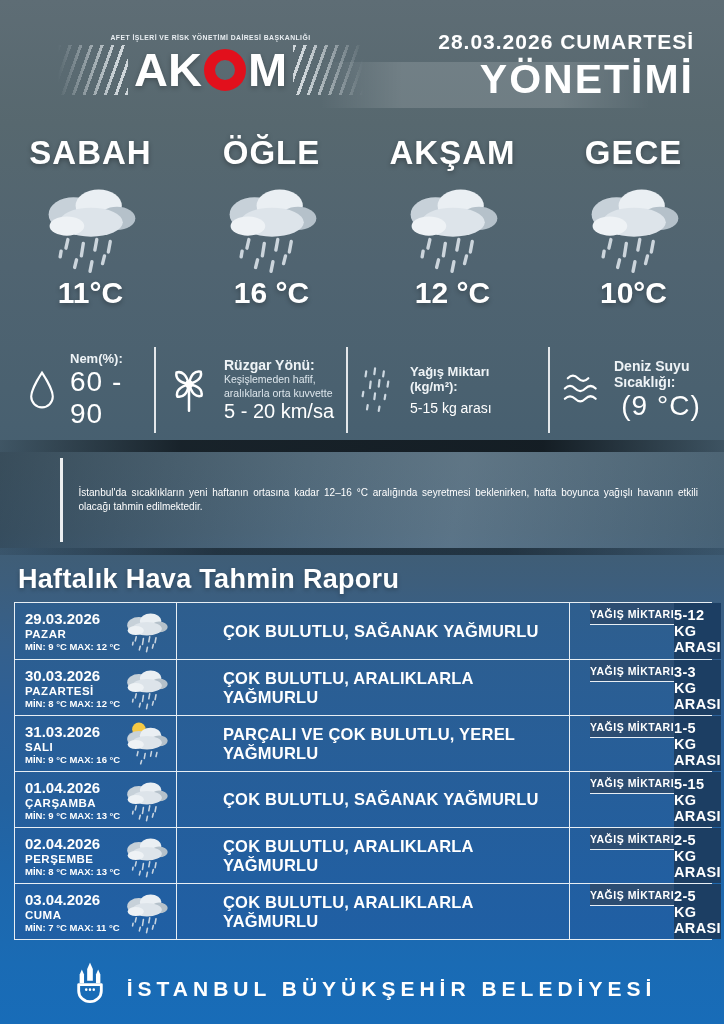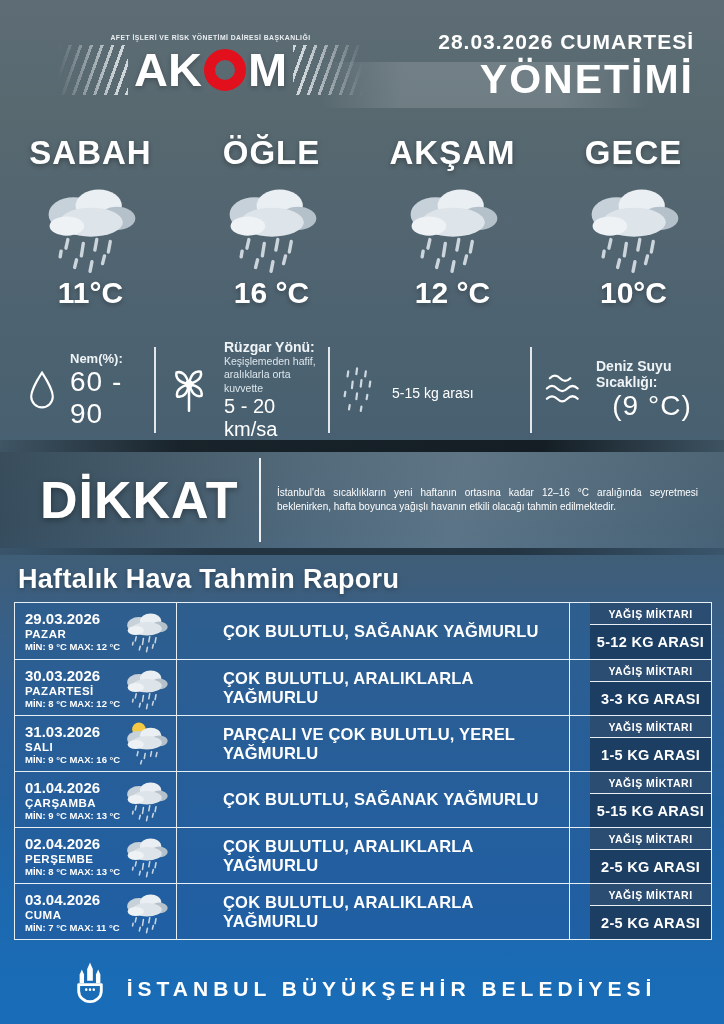--- a/index.html
+++ b/index.html
@@ -34,21 +34,21 @@
   
   .dayparts { display:flex; height:206px; margin-top:6px;justify-content:space-between; }
   .daypart { flex:1; display:flex; flex-direction:column; align-items:center; }
   .dp-label { font-size:33px; font-weight:900; letter-spacing:1px; text-shadow:0 2px 5px rgba(0,0,0,.3); }
   .dp-icon { width:118px; height:106px; margin-top:2px; }
   .dp-temp { font-size:30px; font-weight:bold; margin-top:-4px; text-shadow:0 2px 5px rgba(0,0,0,.3); }
   
   .metrics { display:flex; align-items:center; height:100px; padding:0 8px; }
   .metric { display:flex; align-items:center; gap:10px; padding:0 8px; }
   .m-nem  { width:146px; padding-left:16px; }
-  .m-wind { width:172px; }
+  .m-wind { width:190px; }
   .m-rain { width:200px; }
   .m-sea  { flex:1; }
   .vdiv { width:2px; height:86px; background:rgba(255,255,255,.85); flex:none; }
   .m-label { font-size:13px; font-weight:bold; color:#eef3f6; }
   .m-detail { font-size:10.5px; color:#dde6ec; line-height:1.25; }
   .m-value-lg { font-size:28px; font-weight:400; letter-spacing:1px; }
   .m-value-md { font-size:20px; }
   .m-value-sm { font-size:14px; margin-top:6px; }
   .metric svg { flex:none; }
   
@@ -69,21 +69,21 @@
   .wrow { display:flex; height:56px; border-top:1.5px solid #e7eef4;gap:20px; }
   .wrow:first-child { border-top:none; }
   .wcell-day { flex:none; width:162px; display:flex; align-items:center; padding:3px 2px 3px 10px; border-right:1.5px solid #e7eef4; }
   .wday-texts { flex:1; min-width:0; }
   .wdate { font-size:15px; font-weight:bold; }
   .wday { font-size:11.5px; font-weight:bold; letter-spacing:.5px; margin-top:1px; }
   .wminmax { font-size:9.5px; font-weight:bold; margin-top:1px; white-space:nowrap; }
   .wicon { width:54px; height:50px; flex:none; }
   .wcell-desc { flex:1; display:flex; align-items:center; padding-left:26px; border-right:1.5px solid #e7eef4; }
   .wdesc { font-size:16.5px; font-weight:bold; letter-spacing:.2px; }
-  .wcell-amt { flex:none; width:121px; display:flex; flex-direction:column; }
+  .wcell-amt { flex:none; width:121px; display:flex; flex-direction:row; }
   .wamt-hdr { flex:none; height:22px; display:flex; align-items:center; justify-content:center;
     background:#2c4d72; border-bottom:1.5px solid #e7eef4; font-size:10.5px; font-weight:bold; letter-spacing:.5px; }
   .wamt-val { flex:1; display:flex; align-items:center; justify-content:center; background:#1c3e63;
     font-size:14.5px; font-weight:bold; letter-spacing:.3px; }
   
   .footer { display:flex; align-items:center; justify-content:center; gap:15px; margin-top:20px; }
   .footer-org { font-size:21px; font-weight:bold; letter-spacing:5px; }
 </style>
 </head>
 <body>
@@ -218,20 +218,21 @@
           <line x1="32" y1="24" x2="31" y2="33"></line>
             <line x1="44" y1="26" x2="43" y2="33"></line>
           <line x1="10" y1="40" x2="9" y2="46"></line>
             <line x1="26" y1="42" x2="25" y2="50"></line>
           <line x1="40" y1="44" x2="39" y2="50"></line>
             <line x1="16" y1="58" x2="15" y2="64"></line>
           <line x1="32" y1="60" x2="31" y2="66"></line>
         </g>
       </svg>
       <div>
+        <div class="m-label">Yağış Miktarı (kg/m²):</div>
         <div class="m-value-sm">5-15 kg arası</div>
       </div>
     </div>
     <div class="vdiv"></div>
     <div class="metric m-sea">
       <svg width="46" height="44" viewBox="0 0 60 60">
         <g fill="none" stroke="#fff" stroke-width="3" stroke-linecap="round">
           <path d="M12 14 q7 -7 14 0 q7 7 14 0"></path>
           <path d="M8 28 q7 -7 14 0 q7 7 14 0 q7 -7 14 0"></path>
           <path d="M8 42 q7 -7 14 0 q7 7 14 0 q7 -7 14 0"></path>
@@ -240,21 +241,20 @@
       <div>
         <div class="m-label" style="font-size:14px">Deniz Suyu Sıcaklığı:</div>
         <div class="m-value-lg" style="text-align:center">(9 °C)</div>
       </div>
     </div>
   </div>
 
   <div class="band-dark"></div>
 
   <div class="warning">
-    <div class="warn-title">DİKKAT</div>
     <div class="warn-div"></div>
     <div class="warn-text">İstanbul'da sıcaklıkların yeni haftanın ortasına kadar 12–16 °C aralığında seyretmesi beklenirken, hafta boyunca yağışlı havanın etkili olacağı tahmin edilmektedir.</div>
   </div>
 
   <div class="band-dark2"></div>
 
   <div class="weekly-title">Haftalık Hava Tahmin Raporu</div>
 
   <div class="wtable">
 

